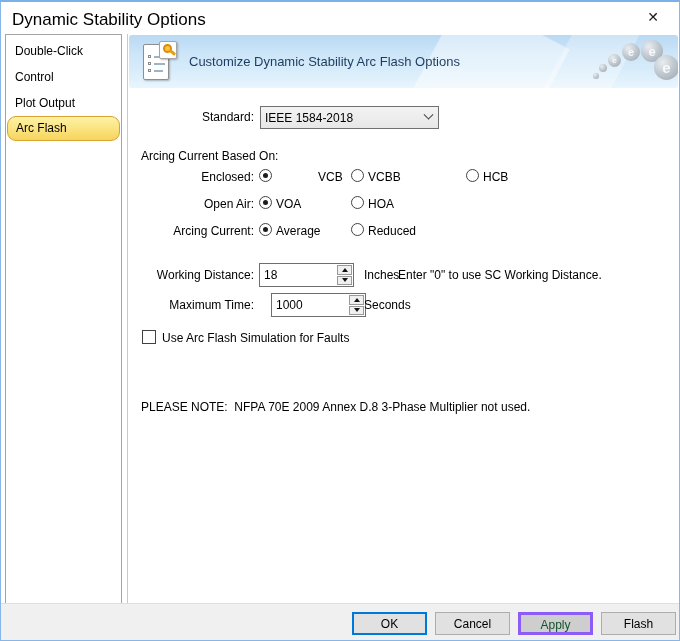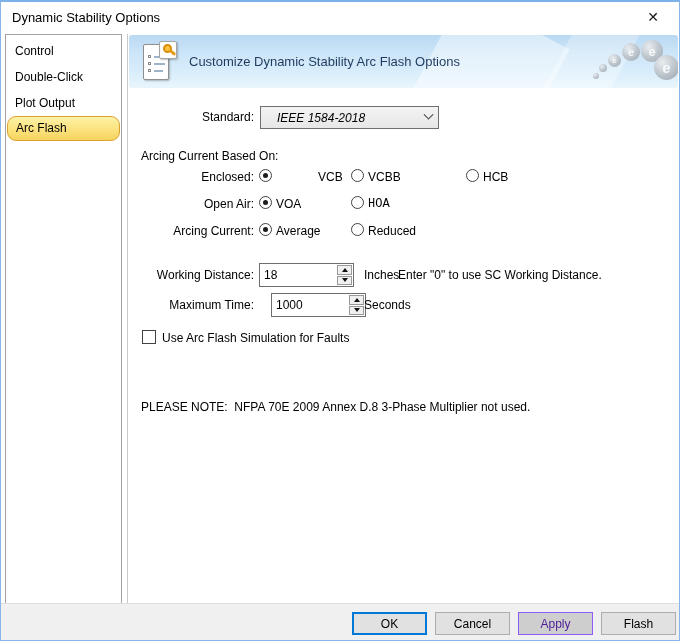--- a/index.html
+++ b/index.html
@@ -4,21 +4,21 @@
 <style>
   * { box-sizing: border-box; margin: 0; padding: 0; }
   html,body { background:#555; }
   body { font-family: "Liberation Sans", "DejaVu Sans", sans-serif; font-size:12px; color:#000; }
   .dialog {
     position:relative; width:680px; height:641px; background:#fff;
     border:1px solid #86b7e8; border-top:2px solid #7ab1e8; overflow:hidden;
   }
   
   .titlebar { position:absolute; left:0; top:0; right:0; height:31px; background:#fff; }
-  .title-text { position:absolute; left:11px; top:8px; font-size:13px; color:#000; }
+  .title-text { position:absolute; left:11px; top:8px; font-size:17px; color:#000; }
   .close-btn { position:absolute; right:4px; top:0; width:44px; height:30px; display:flex; align-items:center; justify-content:center; cursor:default; }
   .close-btn span { font-size:14px; color:#1a1a1a; font-weight:400; }
   
   .sidebar-list { position:absolute; left:4px; top:32px; width:117px; height:572px; background:#fff; border:1px solid #a3a3a3; padding-top:3px; }
   .side-item { position:relative; height:26px; line-height:26px; padding-left:9px; color:#000; cursor:default; }
   .side-item.selected {
     margin:0 1px; height:25px; line-height:23px; padding-left:8px;
     background:linear-gradient(180deg,#fdf2a7 0%,#fbe27d 55%,#f6d45f 100%);
     border:1px solid #dca22e; border-radius:9px;
   }
@@ -38,55 +38,55 @@
   .doc-line { position:absolute; height:2px; background:#9db3c8; }
   .doc-overlay { position:absolute; right:2px; top:0; width:18px; height:18px; background:#fff; border:1px solid #a5a5a5; border-radius:2px; box-shadow:1px 1px 2px rgba(0,0,0,.25); }
   .key-head { position:absolute; left:3px; top:2px; width:9px; height:9px; border:2px solid #d98d0a; background:#ffc23d; border-radius:50%; }
   .key-tail { position:absolute; left:9px; top:9px; width:7px; height:3px; background:#e59b13; transform:rotate(40deg); border-radius:1px; }
   
   .e-circle { position:absolute; border-radius:50%; background:radial-gradient(circle at 35% 30%, #e9edf0 0%, #c2cad1 45%, #9aa4ad 100%); display:flex; align-items:center; justify-content:center; color:#f7f9fa; font-weight:bold; }
   
   .label-r { position:absolute; text-align:right; }
   .label-l { position:absolute; }
   .combo { position:absolute; left:259px; top:104px; width:179px; height:23px; border:1px solid #707070; background:linear-gradient(180deg,#f3f3f3,#e7e7e7); display:flex; align-items:center; cursor:default; }
-  .combo-value { flex:1; padding-left:16px;font-style:italic; }
+  .combo-value { flex:1; padding-left:4px; }
   .combo-arrow-box { width:20px; display:flex; align-items:center; justify-content:center; }
   .chevron { width:7px; height:7px; border-right:1px solid #3c3c3c; border-bottom:1px solid #3c3c3c; transform:rotate(45deg) translate(-2px,-2px); }
   .radio { position:absolute; width:13px; height:13px; border:1px solid #424242; border-radius:50%; background:#fff; }
   .radio.on::after { content:""; position:absolute; left:3px; top:3px; width:5px; height:5px; border-radius:50%; background:#1c1c1c; }
   .spinfield { position:absolute; width:95px; height:24px; border:1px solid #6e6e6e; background:#fff; display:flex; }
   .spinfield input { flex:1; min-width:0; border:none; outline:none; padding-left:4px; font:12px "Liberation Sans", sans-serif; background:#fff; }
   .spin-col { width:17px; display:flex; flex-direction:column; padding:1px; gap:1px; }
   .spin-btn { flex:1; background:#f0f0f0; border:1px solid #999; display:flex; align-items:center; justify-content:center; cursor:default; }
   .tri-up { width:0; height:0; border-left:3px solid transparent; border-right:3px solid transparent; border-bottom:4px solid #111; }
   .tri-down { width:0; height:0; border-left:3px solid transparent; border-right:3px solid transparent; border-top:4px solid #111; }
   .checkbox { position:absolute; left:141px; top:328px; width:14px; height:14px; border:1px solid #424242; background:#fff; }
   .note { white-space:pre; position:absolute; left:140px; top:398px; }
   .hint { white-space:pre; position:absolute; left:397px; top:266px; }
   
   .footer { position:absolute; left:0; right:0; bottom:0; height:37px; background:#f0f0f0; border-top:1px solid #dfdfdf;padding-left:24px; }
   .btn { position:absolute; top:8px; width:75px; height:23px; background:#e1e1e1; border:1px solid #adadad; font:12px "Liberation Sans", sans-serif; text-align:center; line-height:20px; color:#000; cursor:default; }
   .btn.focused { border:2px solid #0078d7; }
-  .btn.disabled { background:#cecece; border:1px solid #8b5cf6; color:#4c1d95; }
+  .btn.disabled { background:#cecece; border:3px solid #8b5cf6; color:#14532d; }
 </style>
 </head>
 <body>
 
 <div class="dialog">
 
   <div class="titlebar">
     <span class="title-text">Dynamic Stability Options</span>
     <div class="close-btn">
       <span>✕</span>
     </div>
   </div>
 
   <div class="sidebar-list">
+    <div class="side-item">Double-Click</div>
     <div class="side-item">Control</div>
-    <div class="side-item">Double-Click</div>
     <div class="side-item">Plot Output</div>
     <div class="side-item selected">Arc Flash</div>
   </div>
   <div class="v-divider"></div>
 
   <div class="banner">
     <div class="banner-streak1"></div>
     <div class="banner-streak2"></div>
     <div class="doc-icon">
       <div class="doc-page">
@@ -127,21 +127,21 @@
   <span class="label-l" style="left:275px; top:168px;margin-left:42px;">VCB</span>
   <span class="radio" style="left:350px; top:167px;"></span>
   <span class="label-l" style="left:367px; top:168px;">VCBB</span>
   <span class="radio" style="left:465px; top:167px;"></span>
   <span class="label-l" style="left:482px; top:168px;">HCB</span>
 
   <span class="label-r" style="left:100px; width:153px; top:195px;">Open Air:</span>
   <span class="radio on" style="left:258px; top:194px;"></span>
   <span class="label-l" style="left:275px; top:195px;">VOA</span>
   <span class="radio" style="left:350px; top:194px;"></span>
-  <span class="label-l" style="left:367px; top:195px;font-family:Liberation Mono, monospace;">HOA</span>
+  <span class="label-l" style="left:367px; top:195px;">HOA</span>
 
   <span class="label-r" style="left:100px; width:153px; top:222px;">Arcing Current:</span>
   <span class="radio on" style="left:258px; top:221px;"></span>
   <span class="label-l" style="left:275px; top:222px;">Average</span>
   <span class="radio" style="left:350px; top:221px;"></span>
   <span class="label-l" style="left:367px; top:222px;text-align:center;">Reduced</span>
 
   <span class="label-r" style="left:100px; width:153px; top:266px;">Working Distance:</span>
   <div class="spinfield" style="left:258px; top:261px;">
     <input value="18" style="">

